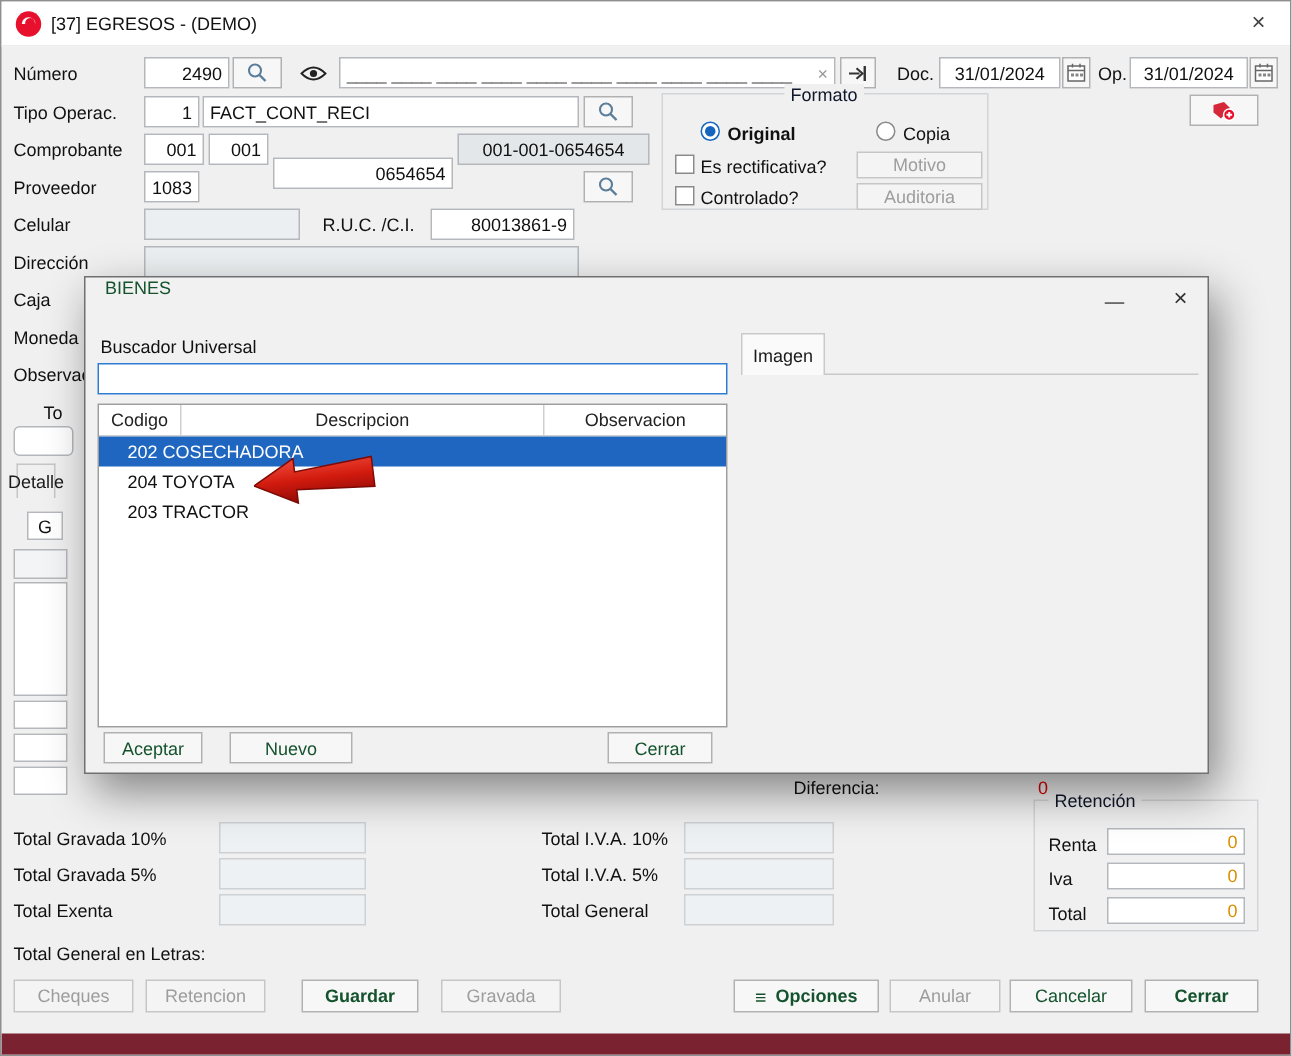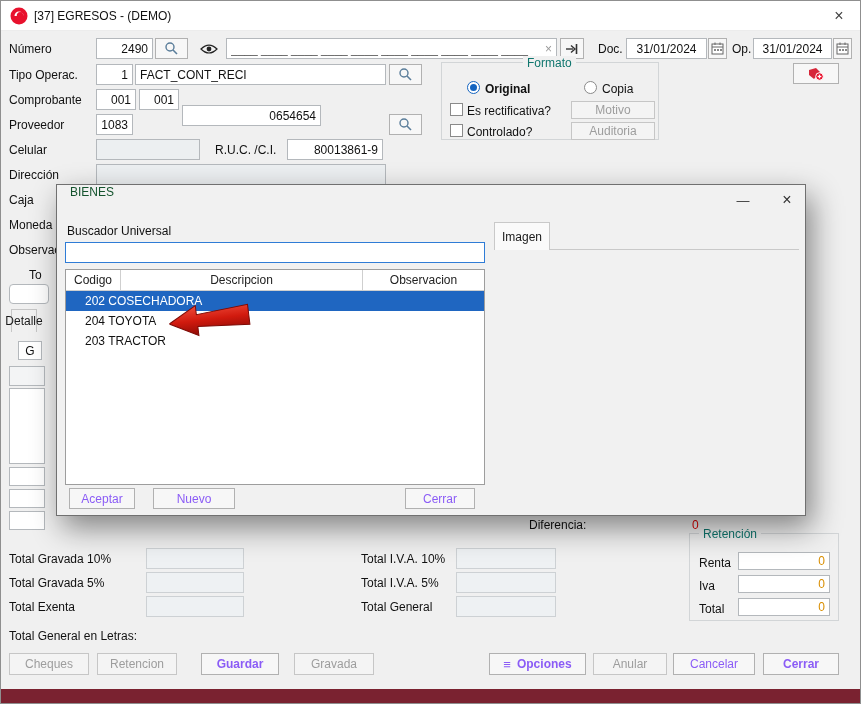--- a/index.html
+++ b/index.html
@@ -8,25 +8,25 @@
 .abs{position:absolute}
 .titlebar{position:absolute;left:0;top:0;width:100%;height:30px;background:#fff;border-bottom:1px solid #ececec}
 .title-text{position:absolute;left:33px;top:8px;font-size:12px;color:#111;white-space:nowrap}
 .win-close{position:absolute;right:0;top:0;width:42px;height:30px;display:flex;align-items:center;justify-content:center;font-size:16px;color:#444;cursor:pointer}
 .lbl{position:absolute;font-size:12px;color:#111;white-space:nowrap}
 .tb{position:absolute;background:#fff;border:1px solid #b4b8bc;display:flex;align-items:center;padding:0 4px;font-size:12px;color:#111;overflow:hidden;white-space:nowrap}
 .tb.right{justify-content:flex-end}
 .tb.center{justify-content:center}
 .tb.grayfill{background:#e3e7ea}
 .tb.dis{background:#eef1f3;border-color:#cdd1d4}
-.btn{position:absolute;background:#f7f7f7;border:1px solid #b1b1b1;display:flex;align-items:center;justify-content:center;font-size:12px;color:#8b5cf6;cursor:pointer}
+.btn{position:absolute;background:#f7f7f7;border:1px solid #b1b1b1;display:flex;align-items:center;justify-content:center;font-size:12px;color:#14532d;cursor:pointer}
 .btn.dis{color:#9d9d9d;background:#f4f4f4;border-color:#c6c6c6;cursor:default}
 .btn.bold{font-weight:bold}
 .groupbox{position:absolute;border:1px solid #d2d5d7}
-.legend{position:absolute;background:#f0f0f0;padding:0 4px;font-size:12px;color:#0f766e;white-space:nowrap}
+.legend{position:absolute;background:#f0f0f0;padding:0 4px;font-size:12px;color:#0f172a;white-space:nowrap}
 .radio{position:absolute;width:13px;height:13px;border-radius:50%;border:1px solid #8a8a8a;background:#fff}
 .radio.sel{border:1px solid #1464c0}
 .radio.sel::after{content:"";position:absolute;left:2px;top:2px;width:7px;height:7px;border-radius:50%;background:#1464c0}
 .chk{position:absolute;width:13px;height:13px;border:1px solid #8a8a8a;background:#fff}
 .dialog{position:absolute;left:55px;top:183px;width:750px;height:332px;background:#f1f1f1;border:1px solid #707070;box-shadow:6px 12px 28px rgba(0,0,0,.45);z-index:10}
 .dlg-title-text{position:absolute;left:13px;top:0;font-size:12px;color:#14532d}
 .dlg-btn{position:absolute;top:0;width:36px;height:30px;display:flex;align-items:center;justify-content:center;color:#333;cursor:pointer;font-size:13px}
 .search-input{position:absolute;left:8px;top:57px;width:420px;height:21px;border:1px solid #2f7cd6;background:#fff;padding:0 4px;font:12px "Liberation Sans",sans-serif;outline:none}
 .dtable{position:absolute;left:8px;top:84px;width:420px;height:216px;background:#fff;border:1px solid #9d9d9d}
 .dt-header{display:flex;height:21px;border-bottom:1px solid #cfcfcf}
@@ -133,21 +133,22 @@
         <path d="M1 3 L8 1 L12 5 L6 12 L1 8 Z" fill="#d6273a"></path>
         <circle cx="11.5" cy="9.5" r="3.8" fill="#e8112d" stroke="#fff"></circle>
         <line x1="11.5" y1="7.6" x2="11.5" y2="11.4" stroke="#fff" stroke-width="1.3"></line>
         <line x1="9.6" y1="9.5" x2="13.4" y2="9.5" stroke="#fff" stroke-width="1.3"></line>
       </svg>
   </div>
 
   <span class="lbl" style="left:8px;top:92px">Comprobante</span>
   <div class="tb right" style="left:95px;top:88px;width:40px;height:21px">001</div>
   <div class="tb right" style="left:138px;top:88px;width:40px;height:21px">001</div>
-  <div class="tb right" style="left:181px;top:104px;width:139px;height:21px">0654654</div>
+  <div class="tb right" style="left:181px;top:104px;width:120px;height:21px">0654654</div>
+  <div class="tb center grayfill" style="left:304px;top:88px;width:128px;height:21px">001-001-0654654</div>
 
   <span class="lbl" style="left:8px;top:117px">Proveedor</span>
   <div class="tb right" style="left:95px;top:113px;width:37px;height:21px">1083</div>
   <div class="btn" style="left:388px;top:113px;width:33px;height:21px">
     <svg width="15" height="15" viewBox="0 0 15 15">
         <circle cx="6" cy="6" r="4" fill="none" stroke="#5a7d9a" stroke-width="1.4"></circle>
         <line x1="9" y1="9" x2="13" y2="13" stroke="#5a7d9a" stroke-width="1.6"></line>
       </svg>
   </div>
 

